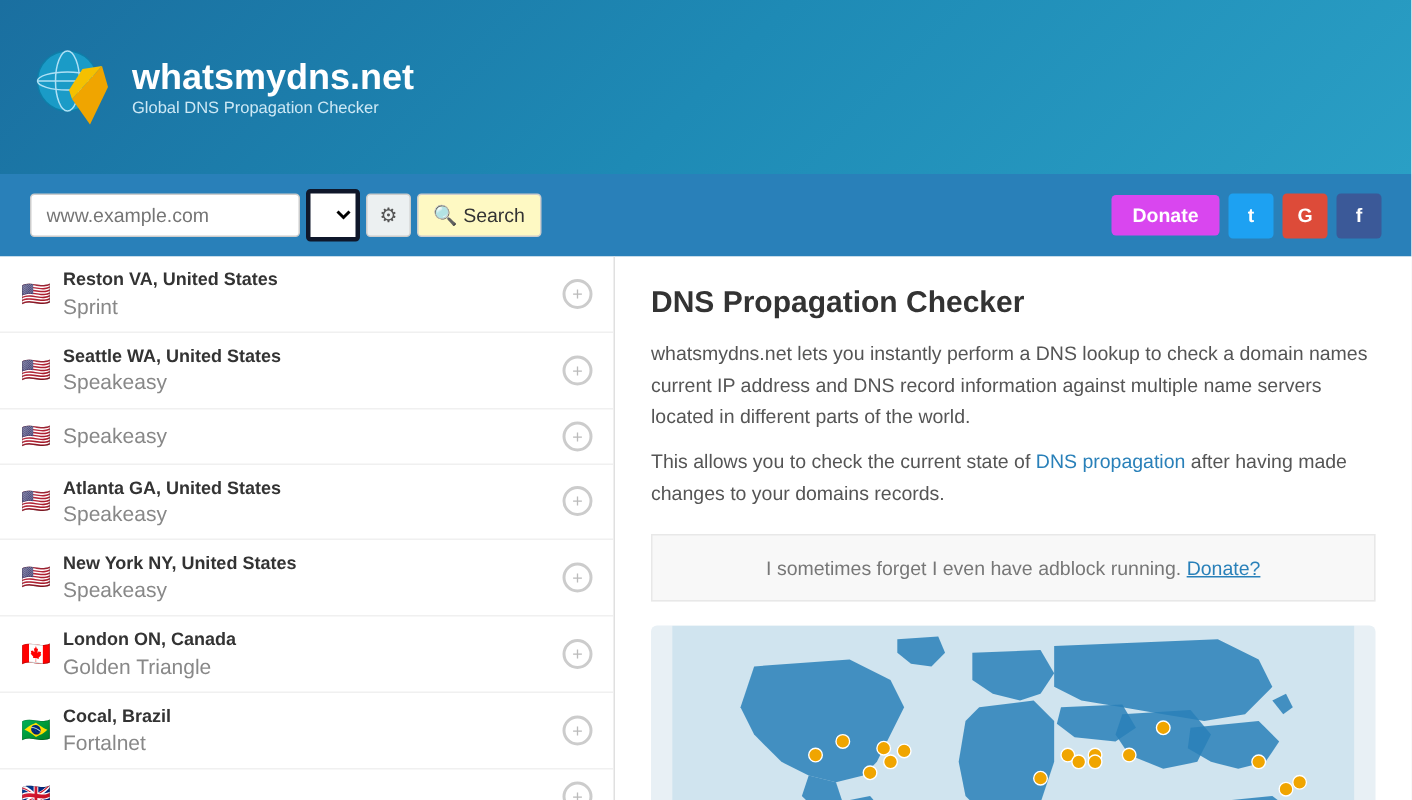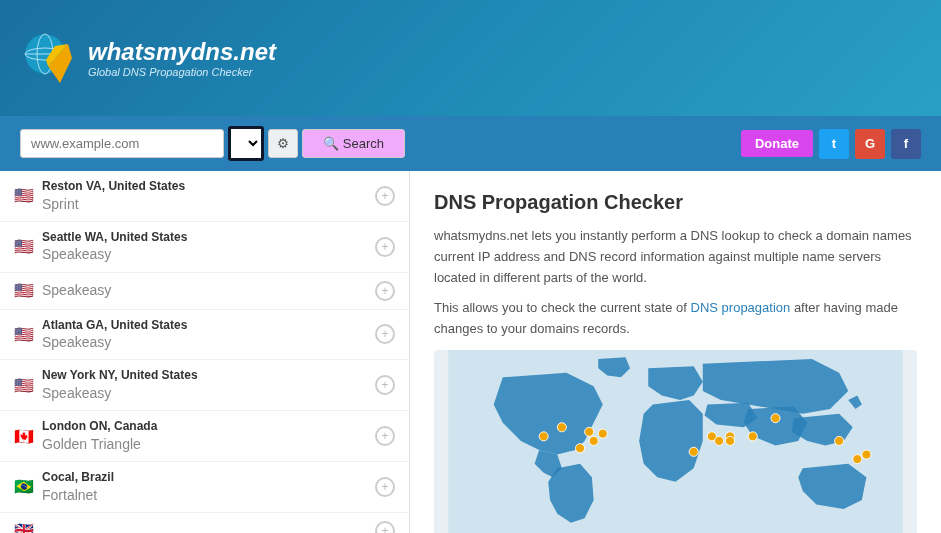--- a/index.html
+++ b/index.html
@@ -5,21 +5,20 @@
     * { margin: 0; padding: 0; box-sizing: border-box; }
     body { font-family: Arial, sans-serif; background: #f0f0f0; font-size: 13px; }
 
     
     .header {
       background: linear-gradient(135deg, #1a6fa0 0%, #1e8ab5 50%, #2a9fc5 100%);
       padding: 28px 20px;
       display: flex;
       align-items: center;
       min-height: 90px;
-      font-style: italic;
     }
     .logo-area {
       display: flex;
       align-items: center;
       gap: 8px;
     }
     .logo-icon {
       width: 60px;
       height: 60px;
       position: relative;
@@ -41,21 +40,21 @@
       display: flex;
       align-items: center;
       justify-content: space-between;
     }
     .search-area {
       display: flex;
       align-items: center;
       gap: 4px;
     }
     .search-input {
-      width: 204px;
+      width: 180px;
       padding: 6px 10px;
       border: 1px solid #ccc;
       border-radius: 3px;
       font-size: 13px;
       color: #999;
       background: white;
     }
     .ns-select {
       padding: 6px 6px;
       border: 3px solid #0f172a;
@@ -66,24 +65,24 @@
     }
     .gear-btn {
       background: #ecf0f1;
       border: 1px solid #ccc;
       border-radius: 3px;
       padding: 6px 8px;
       cursor: pointer;
       color: #555;
     }
     .search-btn {
-      background: #f0abfc;
+      background: #fef9c3;
       border: 1px solid #ccc;
       border-radius: 3px;
-      padding: 6px 20px;
+      padding: 6px 10px;
       cursor: pointer;
       color: #333;
       font-size: 13px;
     }
     .social-area {
       display: flex;
       align-items: center;
       gap: 6px;
     }
     .donate-btn {
@@ -365,20 +364,24 @@
 
   <div class="right-content">
     <h2 class="section-title">DNS Propagation Checker</h2>
     <p class="description">whatsmydns.net lets you instantly perform a DNS lookup to check a domain names current IP address and DNS record information against multiple name servers located in different parts of the world.</p>
     <p class="description">
       <span>This allows you to check the current state of</span>
       <a href="#">DNS propagation</a>
       <span>after having made changes to your domains records.</span>
     </p>
 
+    <div class="adblock-notice">
+      <span>I sometimes forget I even have adblock running.</span>
+      <a href="#">Donate?</a>
+    </div>
 
     <div class="world-map">
       <svg class="map-svg" viewBox="0 0 500 220" xmlns="http://www.w3.org/2000/svg">
 
         <rect width="500" height="220" fill="#d0e4ef"></rect>
 
         <path d="M60,30 L130,25 L160,40 L170,60 L160,80 L150,100 L140,110 L120,115 L100,110 L80,100 L60,80 L50,60 Z" fill="#2980b9" opacity="0.85"></path>
         <path d="M100,110 L120,115 L125,130 L115,140 L105,135 L95,125 Z" fill="#2980b9" opacity="0.85"></path>
 
         <path d="M165,10 L195,8 L200,20 L190,30 L175,28 L165,20 Z" fill="#2980b9" opacity="0.85"></path>

